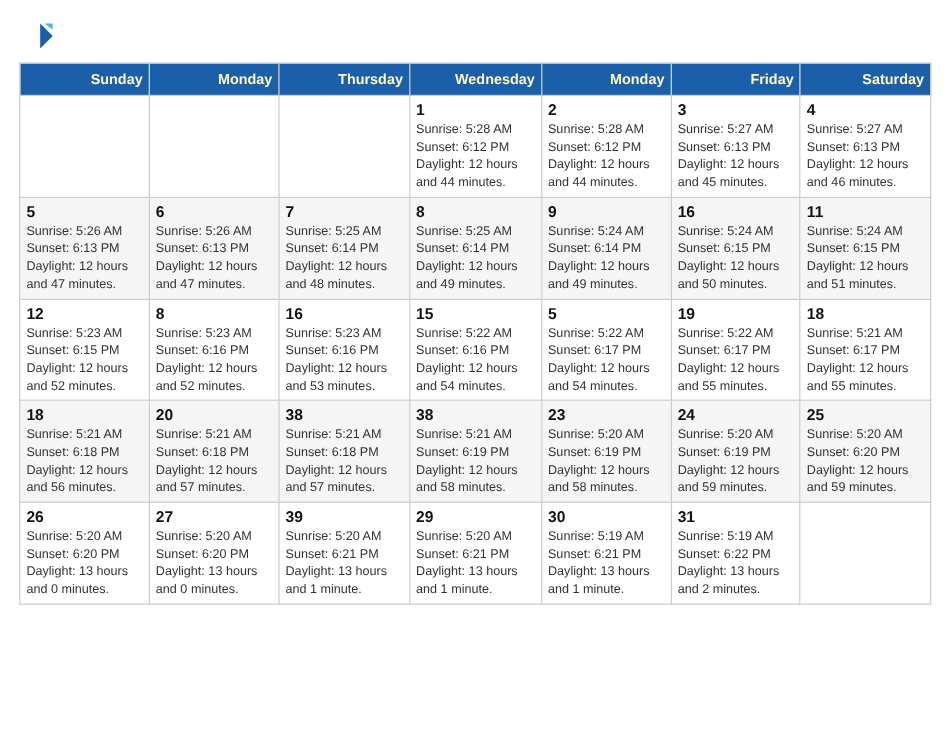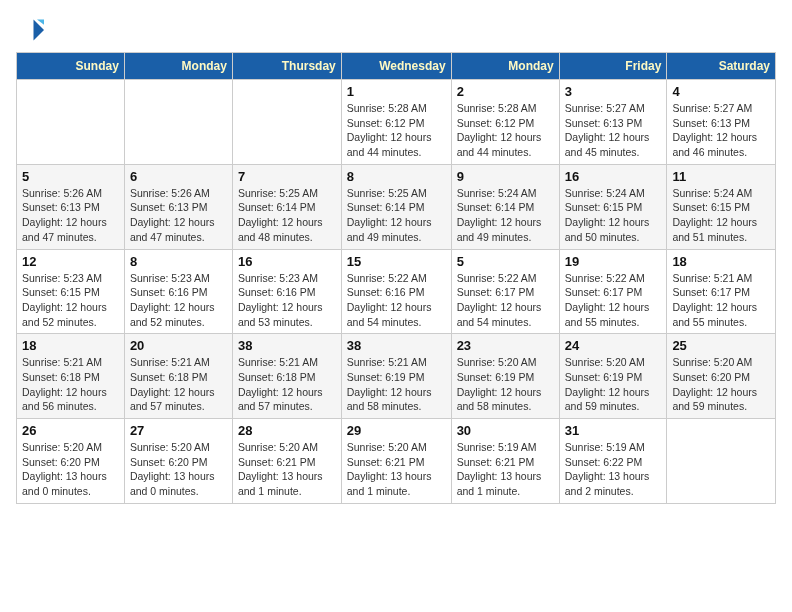--- a/index.html
+++ b/index.html
@@ -231,21 +231,21 @@
       <tr>
         <td>
           <div class="day-number">26</div>
           <div class="day-info">Sunrise: 5:20 AM<br>Sunset: 6:20 PM<br>Daylight: 13 hours and 0 minutes.</div>
         </td>
         <td>
           <div class="day-number">27</div>
           <div class="day-info">Sunrise: 5:20 AM<br>Sunset: 6:20 PM<br>Daylight: 13 hours and 0 minutes.</div>
         </td>
         <td>
-          <div class="day-number">28</div>
+          <div class="day-number">39</div>
           <div class="day-info">Sunrise: 5:20 AM<br>Sunset: 6:21 PM<br>Daylight: 13 hours and 1 minute.</div>
         </td>
         <td>
           <div class="day-number">29</div>
           <div class="day-info">Sunrise: 5:20 AM<br>Sunset: 6:21 PM<br>Daylight: 13 hours and 1 minute.</div>
         </td>
         <td>
           <div class="day-number">30</div>
           <div class="day-info">Sunrise: 5:19 AM<br>Sunset: 6:21 PM<br>Daylight: 13 hours and 1 minute.</div>
         </td>

